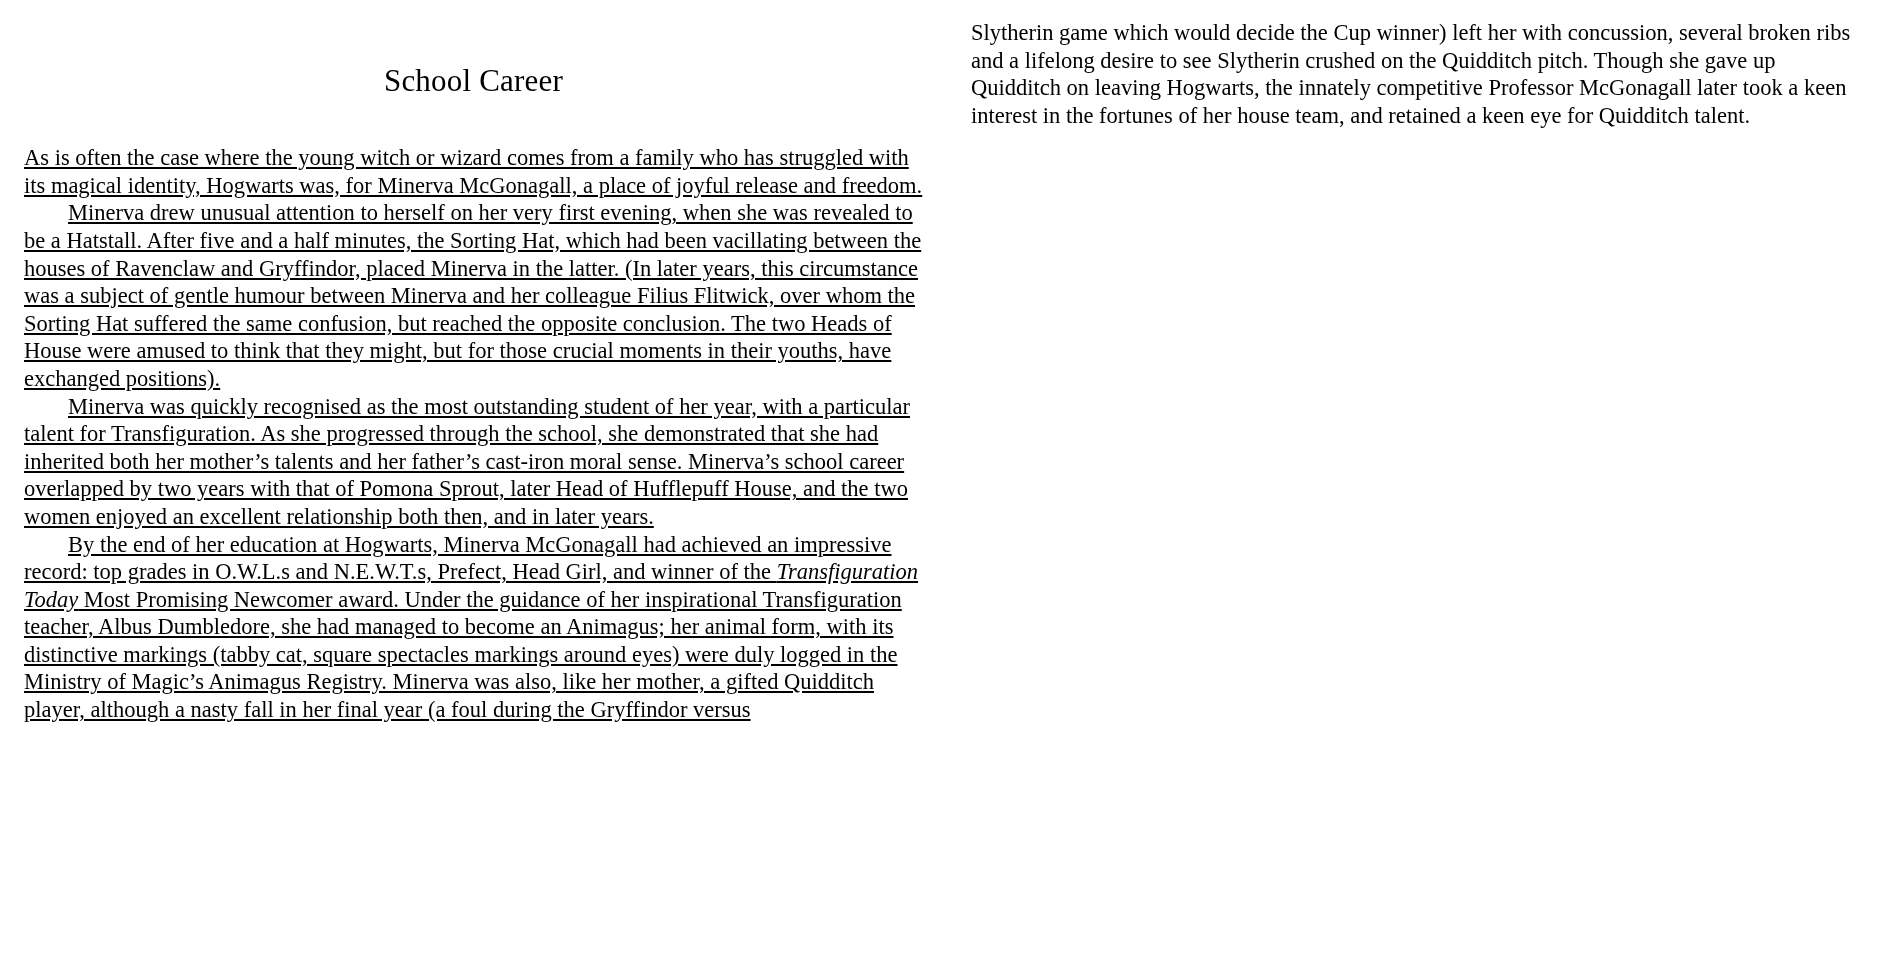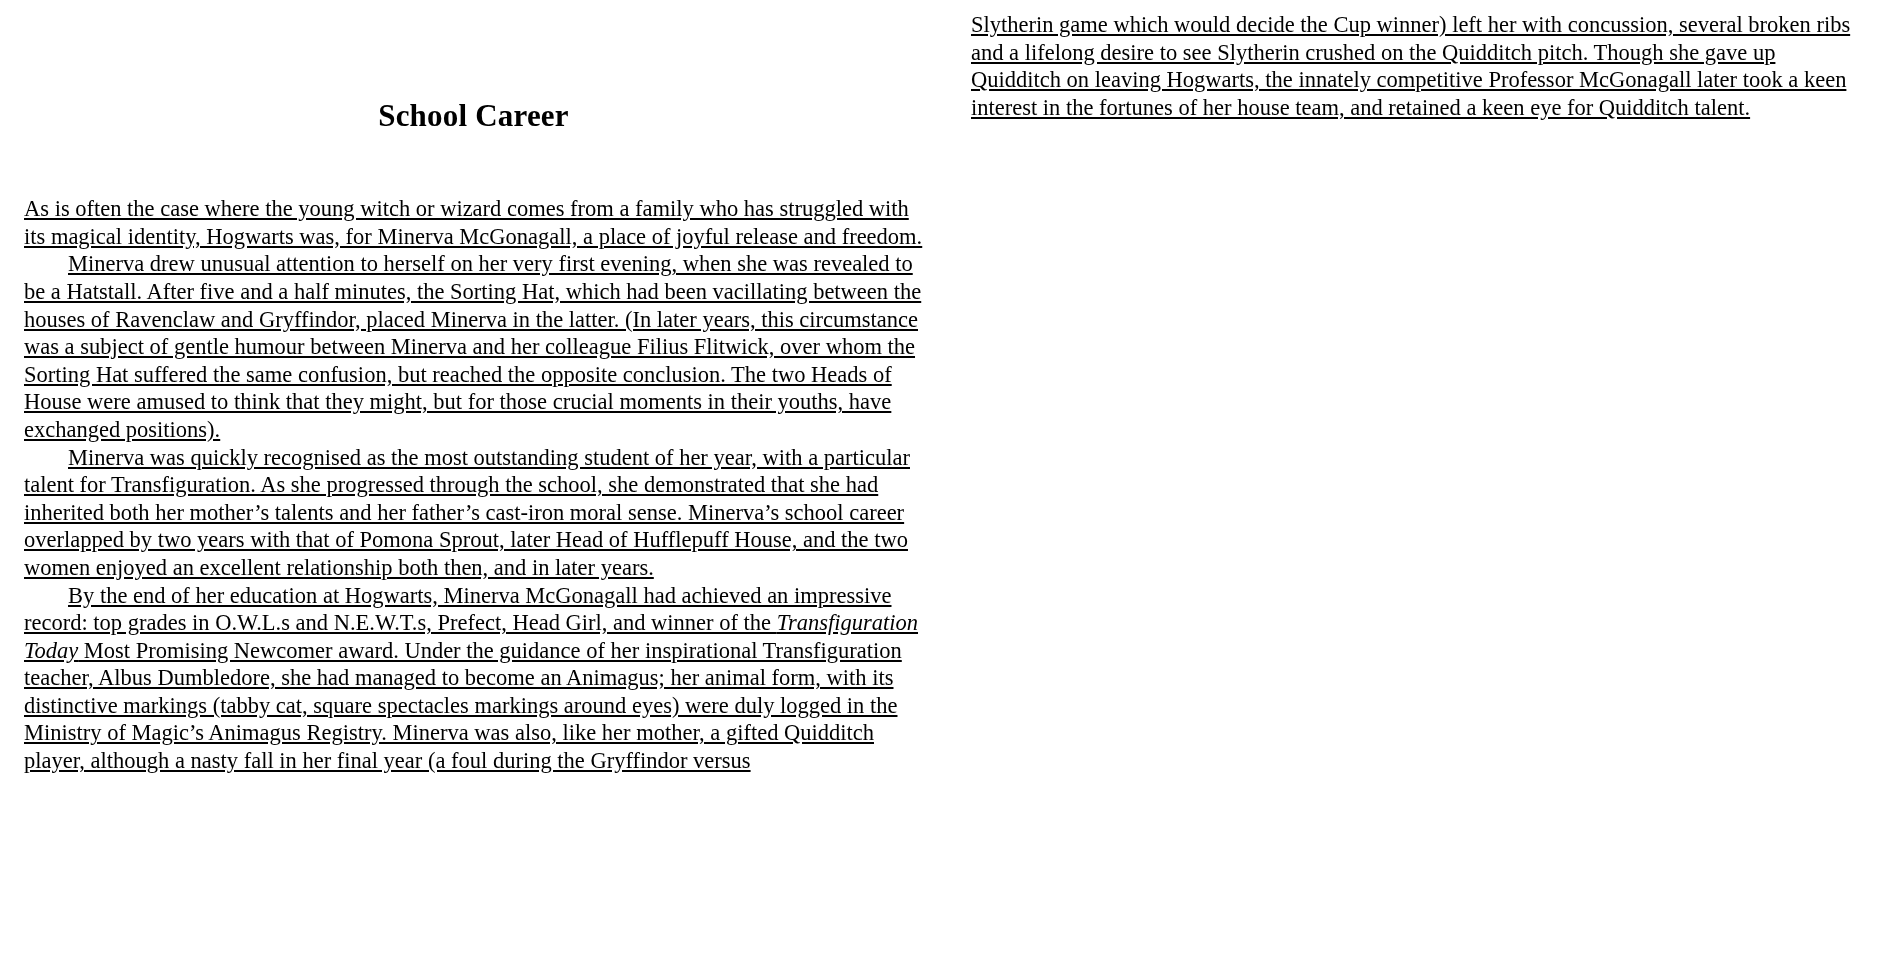--- a/index.html
+++ b/index.html
@@ -31,39 +31,38 @@
     padding: 0 24px;
   }
   .col-right {
     left: 947px;
     width: 947px;
     padding: 0 24px;
   }
   .section-title {
     text-align: center;
     font-size: 31px;
-    font-weight: bold;
+    font-weight: normal;
     line-height: 1.2;
-    margin: 16px;
-    padding-top: 81px;
+    margin: 0;
+    padding-top: 62px;
     letter-spacing: 0.2px;
   }
   .body-block {
     font-size: 22.5px;
     line-height: 27.6px;
     text-align: left;
     margin: 0;
   }
   .col-left .body-block {
     padding-top: 45px;
     text-decoration: underline;
   }
   .col-right .body-block {
-    padding-top: 11px;
-    text-decoration: underline;
+    padding-top: 19px;
   }
   p.para {
     margin: 0;
     text-indent: 0;
   }
   p.para.indent {
     text-indent: 44px;
   }
   .italic {
     font-style: italic;

